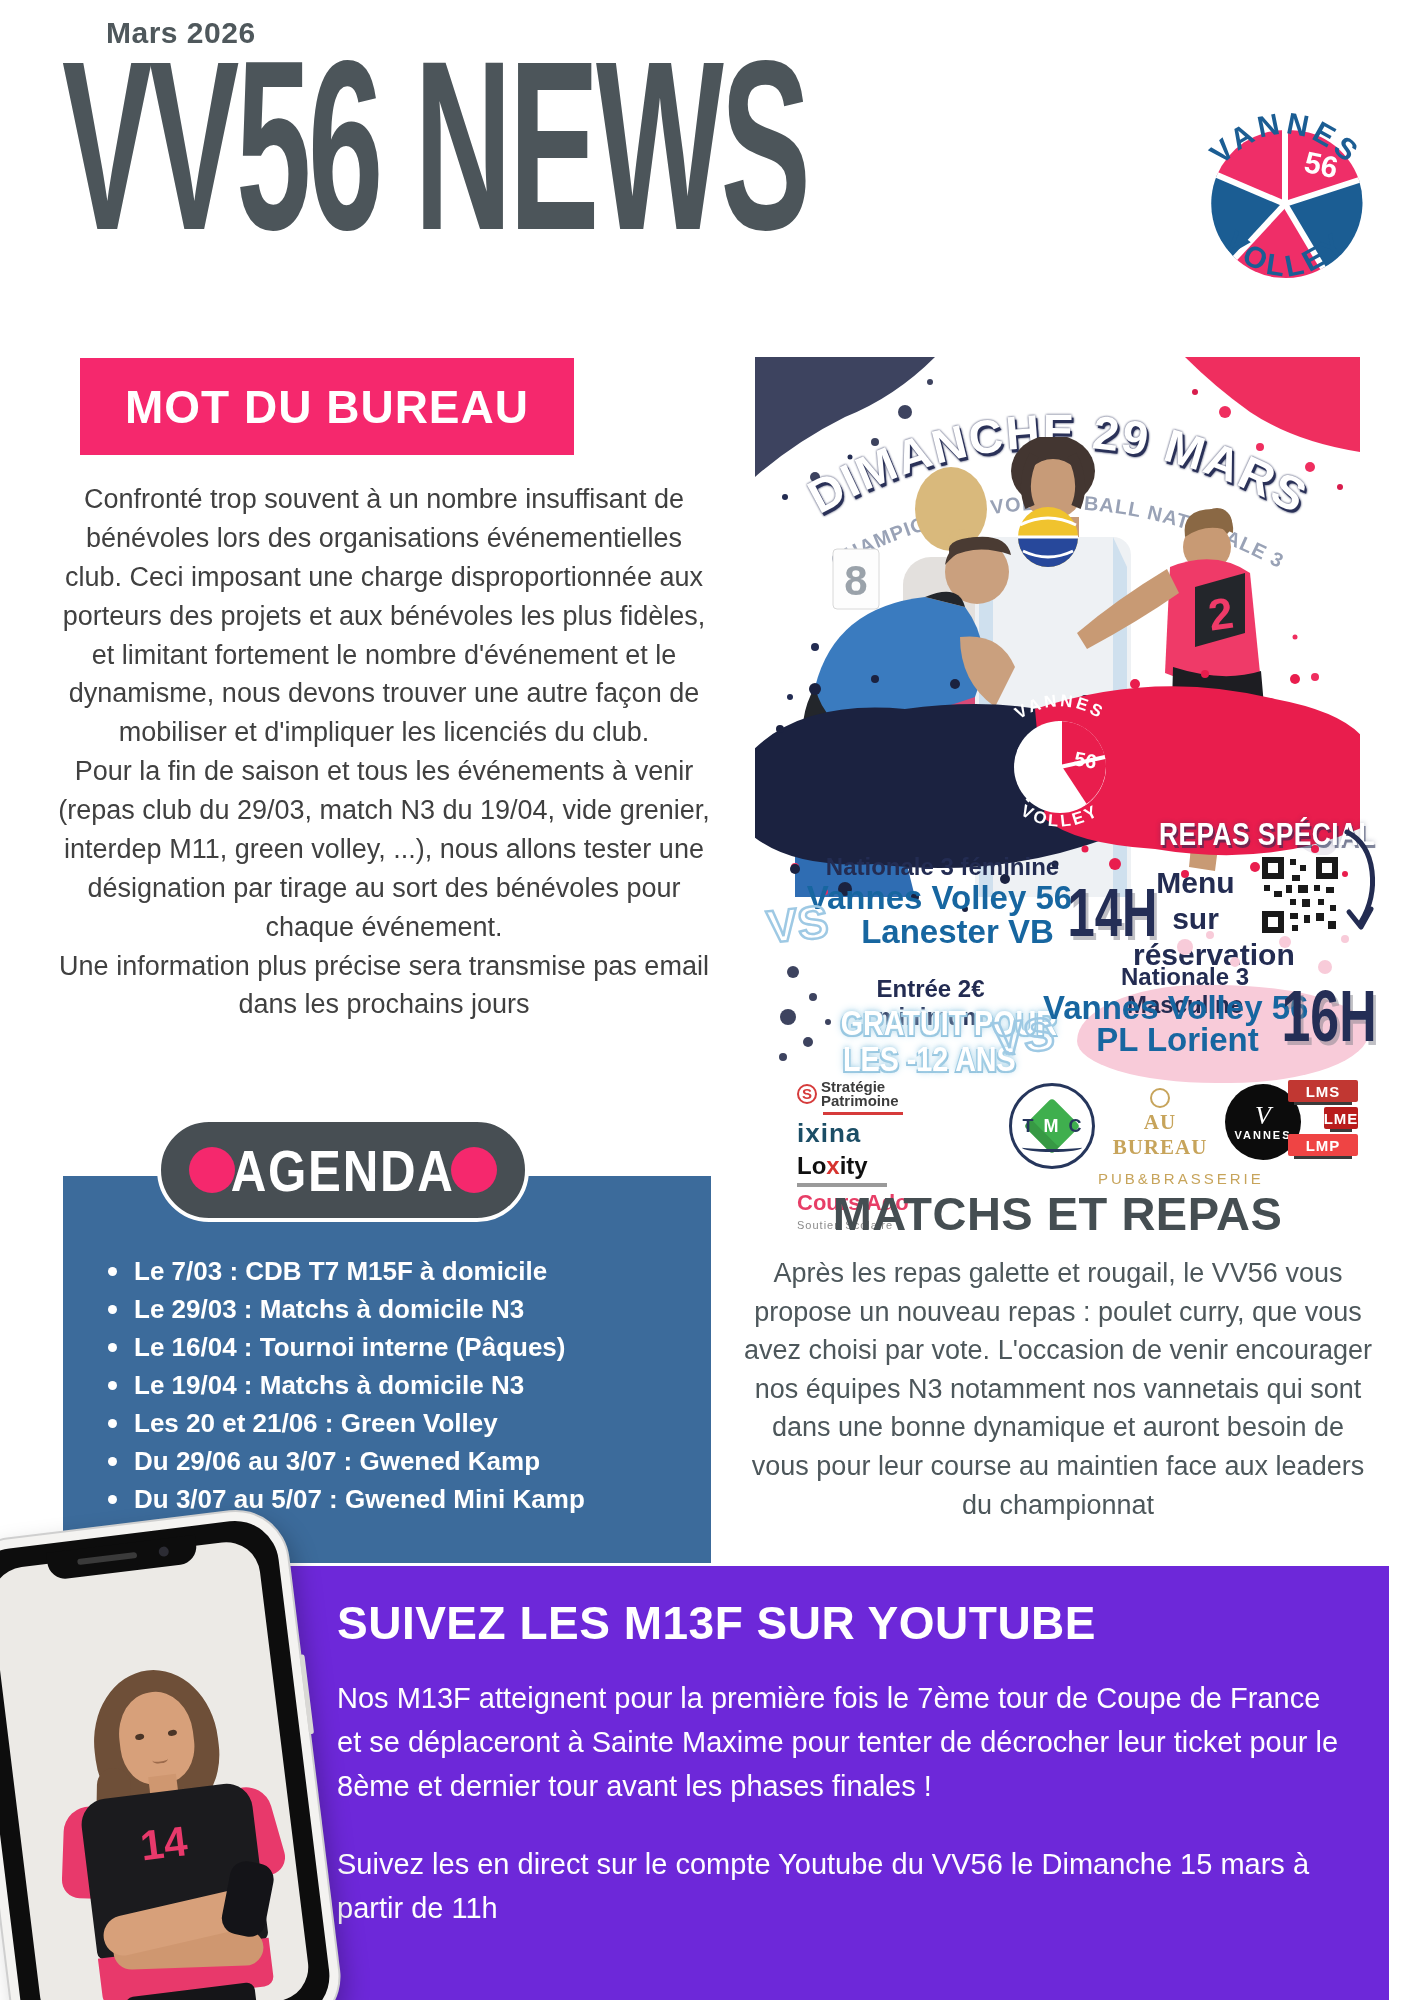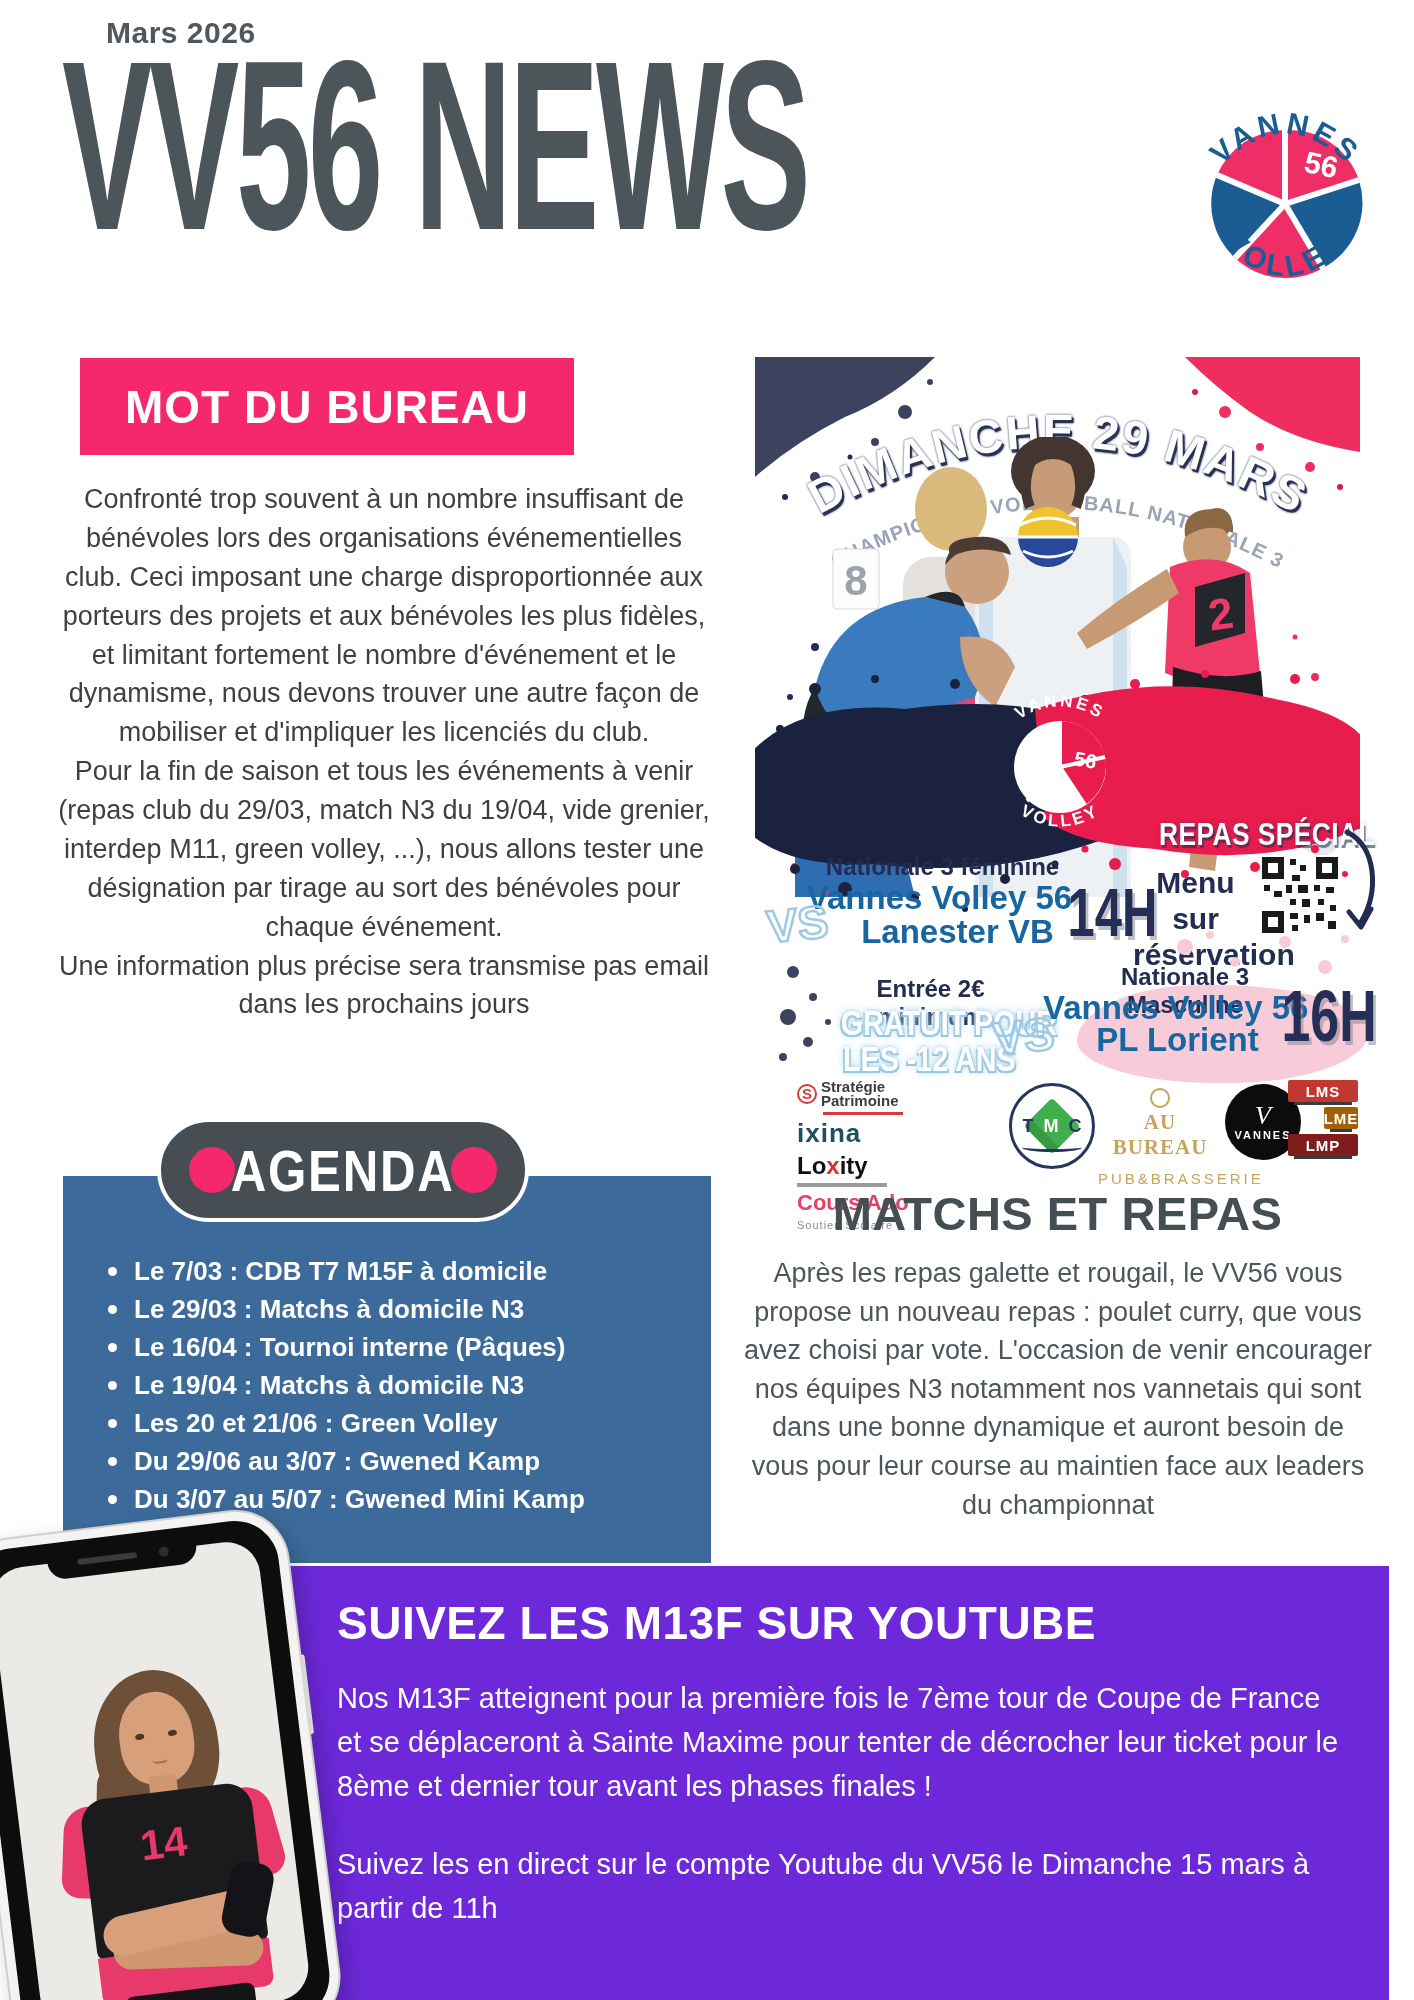--- a/index.html
+++ b/index.html
@@ -82,21 +82,21 @@
   .aubureau .nm { font-family:"Liberation Serif", serif; font-size:21px; font-weight:700; letter-spacing:1px; }
   .aubureau .sub { font-size:15px; letter-spacing:3px; margin-top:10px; }
   .vannes-circ { left:470px; top:727px; width:76px; height:76px; background:#0c0c0c; border-radius:50%;
     display:flex; flex-direction:column; align-items:center; justify-content:center; color:#fff; }
   .vannes-circ .v { font-family:"Liberation Serif", serif; font-style:italic; font-size:26px; line-height:1; }
   .vannes-circ .nm { font-size:11px; letter-spacing:2px; font-weight:700; }
   .lm-stack { left:533px; top:723px; width:70px; display:flex; flex-direction:column; gap:5px; }
   .lm { height:22px; color:#fff; font-weight:800; font-size:15px; letter-spacing:1px;
     display:flex; align-items:center; justify-content:center; border-radius:2px; position:relative; }
   .lm::after { content:""; position:absolute; left:6px; right:6px; bottom:-3px; height:3px; background:#3a3a3a; }
-  .lm.s { background:#c13732; } .lm.e { background:#a16207;margin-left:36px; } .lm.p { background:#7f1d1d;text-align:right; }
+  .lm.s { background:#c13732; } .lm.e { background:#b91c1c;margin-left:36px; } .lm.p { background:#ef4444;text-align:right; }
 
   
   .mr-head { left:755px; top:1186px; width:605px; text-align:center; font-size:47px; font-weight:800;
     color:#454e52; letter-spacing:.5px; }
   .mr-text { left:744px; top:1254px; width:628px; text-align:center; font-size:27px; line-height:1.43;
     font-weight:500; color:#4d575b; }
 
   
   .pink-box { left:233px; top:1566px; width:1156px; height:472px; background:#6d28d9;
     padding:30px 46px 0 104px; }

